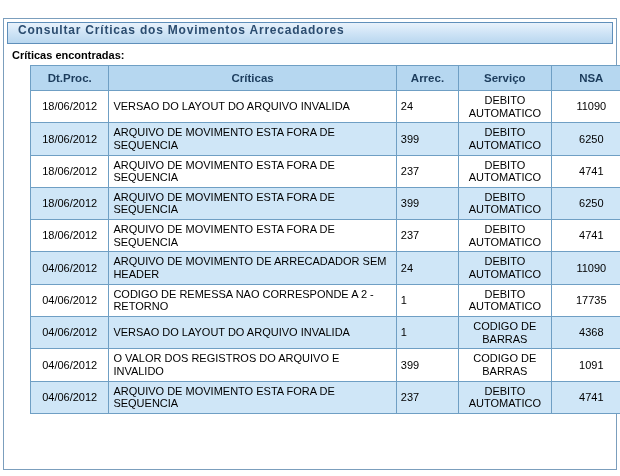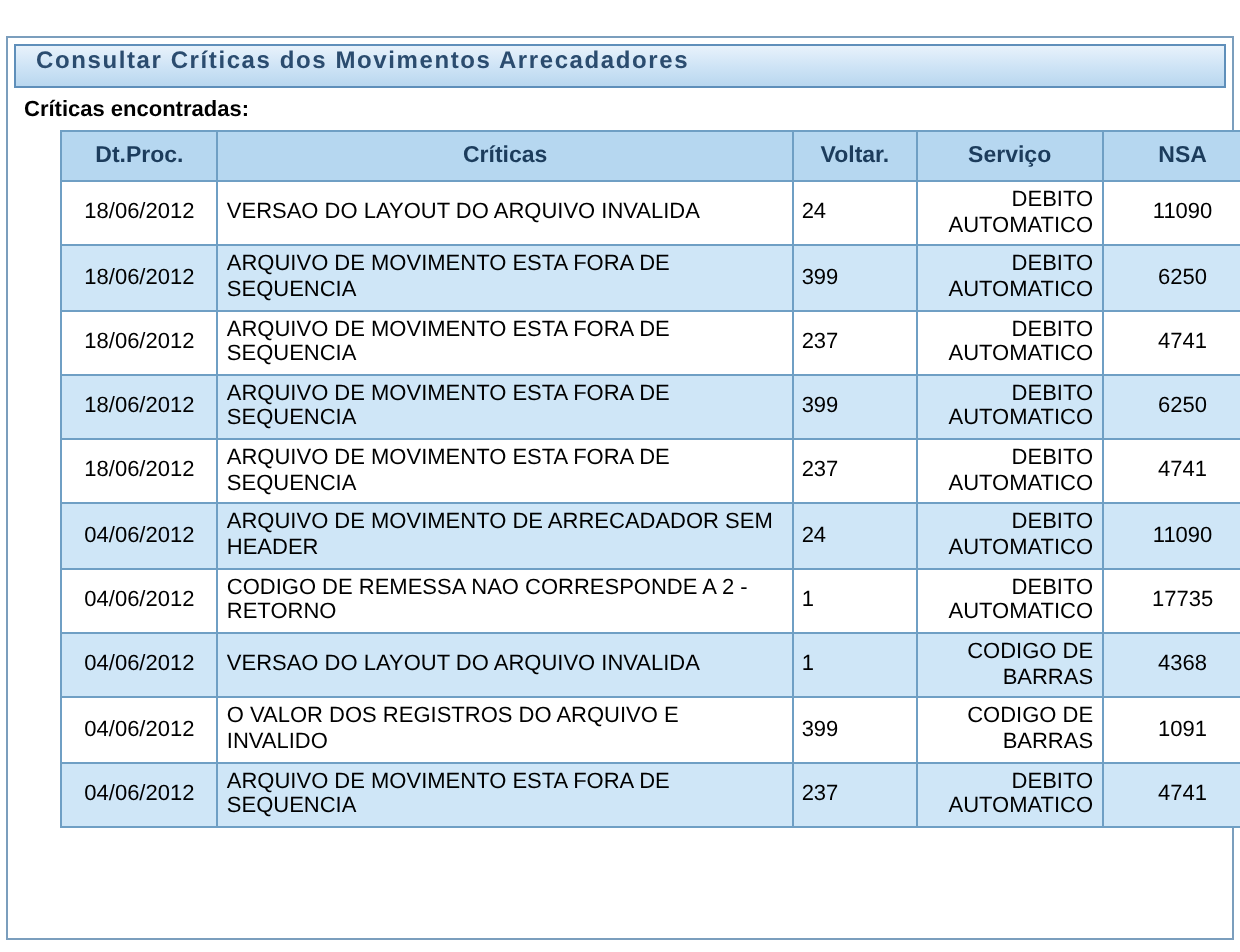--- a/index.html
+++ b/index.html
@@ -100,21 +100,21 @@
   td.c-date {
     text-align: center;
     white-space: nowrap;
   }
   td.c-crit {
     text-align: left;
   }
   td.c-arrec {
   }
   td.c-serv {
-    text-align: right;
+    text-align: center;
     line-height: 1.1;
     margin-top: 20px;
   }
   td.c-nsa {
     text-align: center;
   }
   .col-date { width: 78px; }
   .col-crit { width: 286px; }
   .col-arrec { width: 62px; }
   .col-serv { width: 92px; }
@@ -176,21 +176,21 @@
           <col class="col-date">
           <col class="col-crit">
           <col class="col-arrec">
           <col class="col-serv">
           <col class="col-nsa">
         </colgroup>
         <thead>
           <tr>
             <th>Dt.Proc.</th>
             <th>Críticas</th>
-            <th>Voltar.</th>
+            <th>Arrec.</th>
             <th>Serviço</th>
             <th>NSA</th>
           </tr>
         </thead>
         <tbody>
           <tr class="even">
             <td class="c-date">18/06/2012</td>
             <td class="c-crit">VERSAO DO LAYOUT DO ARQUIVO INVALIDA</td>
             <td class="c-arrec">24</td>
             <td class="c-serv">DEBITO AUTOMATICO</td>

